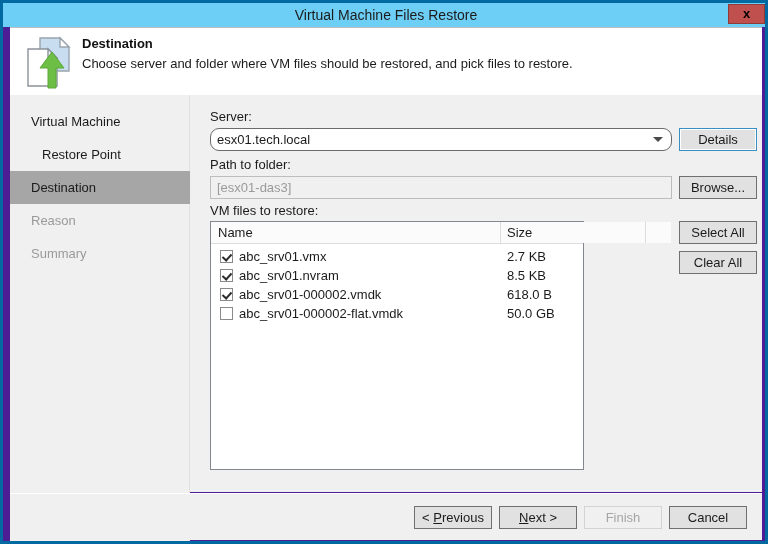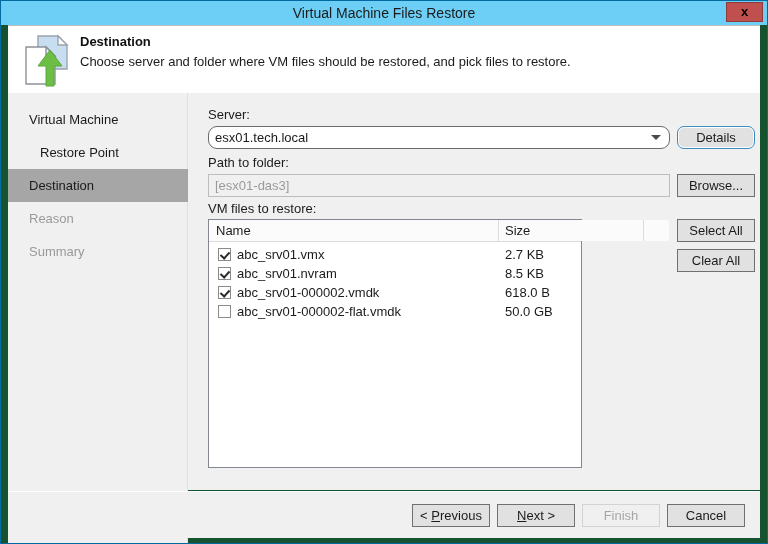--- a/index.html
+++ b/index.html
@@ -10,22 +10,22 @@
   body {
     font-family: "Liberation Sans", sans-serif;
     -webkit-font-smoothing: none;
   }
 
   #window {
     position: relative;
     width: 768px;
     height: 544px;
     box-sizing: border-box;
-    background: #14532d;
-    border: 1px solid #0369a1;
+    background: #4c1d95;
+    border: 3px solid #0369a1;
     overflow: hidden;
   }
 
   
   #titlebar {
     position: absolute;
     left: 0; top: 0;
     width: 766px;
     height: 24px;
     background: #6dcff6;
@@ -329,21 +329,21 @@
       <div class="side-item disabled" style="top:142px;">Summary</div>
     </div>
 
     <div id="main">
 
       <div class="field-label" style="left:20px; top:14px;">Server:</div>
       <div class="combo" style="left:20px; top:33px; width:462px;border-radius:9px;" title="esx01.tech.local">
         <span>esx01.tech.local</span>
         <span class="chevron"></span>
       </div>
-      <div class="btn focused" style="left:489px; top:33px; width:78px;border-radius:7px;">Details</div>
+      <div class="btn focused" style="left:489px; top:33px; width:78px;">Details</div>
 
       <div class="field-label" style="left:20px; top:62px;">Path to folder:</div>
       <div class="textbox-disabled" style="left:20px; top:81px; width:462px;" placeholder="[esx01-das3]">[esx01-das3]</div>
       <div class="btn" style="left:489px; top:81px; width:78px;">Browse...</div>
 
       <div class="field-label" style="left:20px; top:108px;">VM files to restore:</div>
 
       <div id="listview">
         <div id="list-header">
           <div class="col-head" id="col-name">Name</div>

